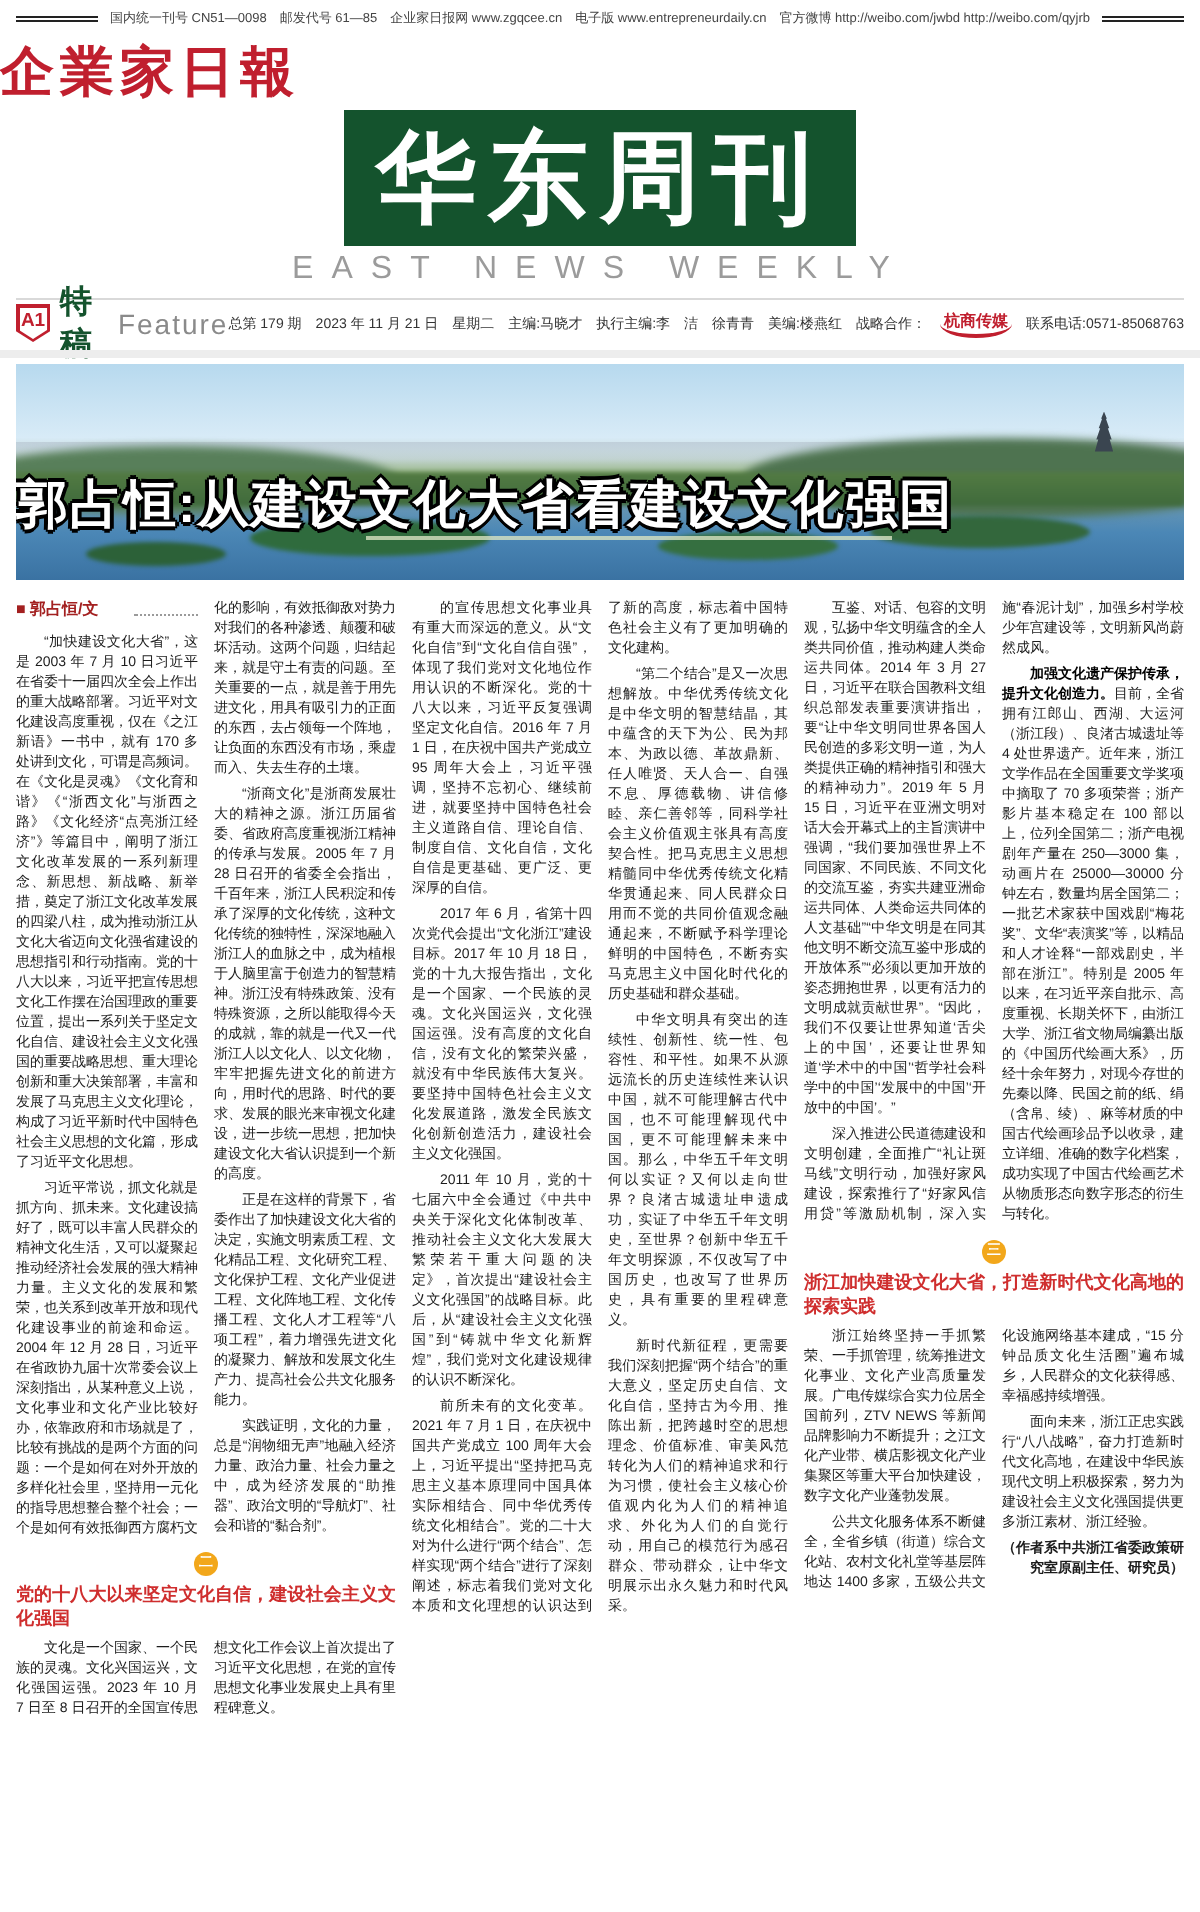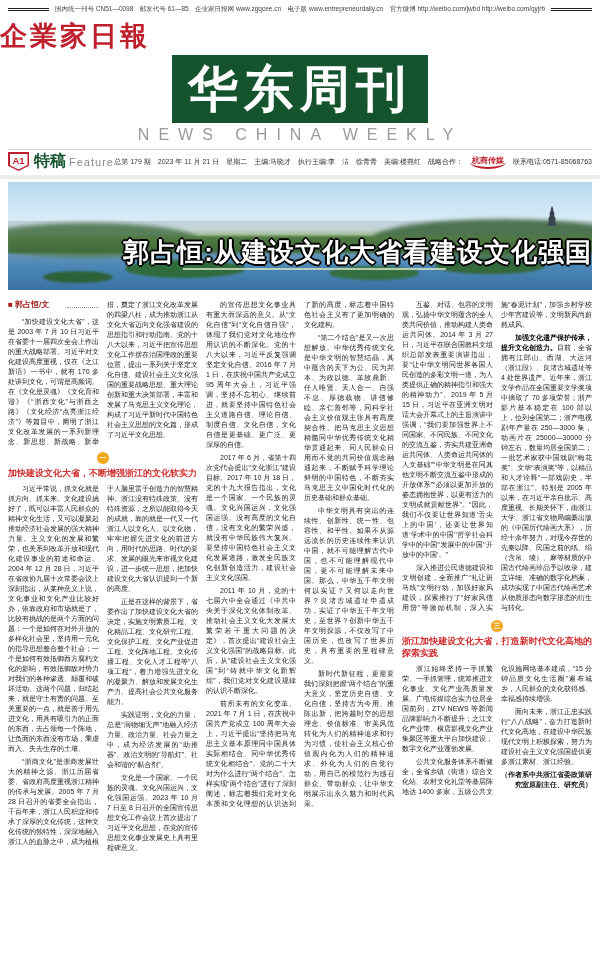--- a/index.html
+++ b/index.html
@@ -28,21 +28,21 @@
              border-top:1px solid #d9d9d9; display:flex; align-items:center; }
   .infobar-under { position:absolute; top:175px; left:0; right:0; height:4px; background:#ededed; }
   .a1badge { position:relative; width:21px; height:19px; margin-right:5px; }
   .a1badge .outer { position:absolute; inset:0; background:#c01f2e;
                     clip-path:polygon(0 0,100% 0,100% 72%,50% 100%,0 72%); }
   .a1badge .inner { position:absolute; inset:1.5px; background:#fff;
                     clip-path:polygon(0 0,100% 0,100% 72%,50% 100%,0 72%); }
   .a1badge .t { position:absolute; inset:0; display:flex; align-items:center; justify-content:center;
                 color:#c01f2e; font-weight:bold; font-size:9.5px; padding-bottom:3px; }
   .sec-cn { font-weight:700; font-size:16px; color:#14532d; margin-right:3px; }
-  .sec-en { font-size:11px; color:#8a8a8a; letter-spacing:1px; }
+  .sec-en { font-size:14px; color:#8a8a8a; letter-spacing:1px; }
   .info-right { margin-left:auto; display:flex; align-items:center; gap:7px;
                 font-size:7px; color:#333; white-space:nowrap;justify-content:center; }
   .coop-brand { color:#c01f2e; font-weight:900; font-size:8px;
                 border-bottom:2px solid #c01f2e; border-radius:0 0 60% 60%; padding:0 2px 1px; }
 
   
   .photo { position:absolute; top:182px; left:8px; width:584px; height:108px; overflow:hidden;
            background:linear-gradient(180deg,#b7d9ee 0%,#d8ebf7 34%,#c2d4cf 44%,#8fb079 52%,#6f9bb4 62%,#4b87b6 78%,#3a72a2 100%); }
   .ph-haze { position:absolute; top:36%; left:0; right:0; height:10%;
              background:linear-gradient(180deg,rgba(190,205,216,.9),rgba(190,205,216,0)); }
@@ -52,21 +52,21 @@
   .treeband { position:absolute; top:50%; left:0; right:0; height:16%;
               background:linear-gradient(180deg,#537b43,#3f6a3c); filter:blur(1px); }
   .isle1 { left:20%; top:72%; width:120px; height:18px; background:#2f6b3d; filter:blur(1px); }
   .isle2 { left:55%; top:78%; width:90px; height:14px; background:#356f40; filter:blur(1px); }
   .isle3 { left:6%; top:82%; width:70px; height:12px; background:#2c6138; filter:blur(1px); }
   .isle4 { right:8%; top:70%; width:110px; height:16px; background:#33673c; filter:blur(1px); }
   .causeway { position:absolute; top:80%; left:30%; width:45%; height:1.5px;
               background:#d8e2c2; opacity:.8; }
   .pagoda { position:absolute; right:34px; top:22%; width:12px; height:20px; background:#3a4550;
             clip-path:polygon(50% 0,62% 18%,58% 18%,72% 42%,66% 42%,82% 70%,74% 70%,88% 100%,12% 100%,26% 70%,18% 70%,34% 42%,28% 42%,42% 18%,38% 18%); }
-  .headline { position:absolute; left:0; right:0; bottom:20px; text-align:right;
+  .headline { position:absolute; left:0; right:0; bottom:20px; text-align:left;
               font-weight:900; font-size:26px; letter-spacing:1px; color:#ffffff; white-space:nowrap;
               text-shadow:-2px 0 0 #000, 2px 0 0 #000, 0 -2px 0 #000, 0 2px 0 #000,
                           -1px -1px 0 #000, 1px 1px 0 #000, -1px 1px 0 #000, 1px -1px 0 #000; }
 
   
   .colblock { position:absolute; top:300px; height:652px; column-count:2; column-gap:8px;
               font-size:7px; line-height:10px; text-align:justify; color:#1c1c1c; overflow:hidden; }
   .blockA { left:8px;   width:190px; }
   .blockB { left:206px; width:188px; }
   .blockC { left:402px; width:190px; }
@@ -90,21 +90,21 @@
   <div class="topbar">
     <div class="rule"></div>
     <div class="txt">国内统一刊号 CN51—0098　邮发代号 61—85　企业家日报网 www.zgqcee.cn　电子版 www.entrepreneurdaily.cn　官方微博 http://weibo.com/jwbd http://weibo.com/qyjrb</div>
     <div class="rule"></div>
   </div>
 
   <div class="logo-cn">企業家日報</div>
   <div class="mast-box">
     <span class="ttl">华东周刊</span>
   </div>
-  <div class="mast-en">NEWS CHINA WEEKLY</div>
+  <div class="mast-en">EAST NEWS WEEKLY</div>
 
   <div class="infobar">
     <div class="a1badge">
       <div class="outer"></div>
       <div class="inner"></div>
       <div class="t">A1</div>
     </div>
     <span class="sec-cn">特稿</span>
     <span class="sec-en">Feature</span>
     <div class="info-right">
@@ -132,28 +132,28 @@
     <div class="pagoda"></div>
     <div class="headline">郭占恒:从建设文化大省看建设文化强国</div>
   </div>
 
   <div class="colblock blockA">
     <div class="byline-row">
       <span class="byline">■ 郭占恒/文</span>
       <span class="byline-dots"></span>
     </div>
     <p>“加快建设文化大省”，这是 2003 年 7 月 10 日习近平在省委十一届四次全会上作出的重大战略部署。习近平对文化建设高度重视，仅在《之江新语》一书中，就有 170 多处讲到文化，可谓是高频词。在《文化是灵魂》《文化育和谐》《“浙西文化”与浙西之路》《文化经济“点亮浙江经济”》等篇目中，阐明了浙江文化改革发展的一系列新理念、新思想、新战略、新举措，奠定了浙江文化改革发展的四梁八柱，成为推动浙江从文化大省迈向文化强省建设的思想指引和行动指南。党的十八大以来，习近平把宣传思想文化工作摆在治国理政的重要位置，提出一系列关于坚定文化自信、建设社会主义文化强国的重要战略思想、重大理论创新和重大决策部署，丰富和发展了马克思主义文化理论，构成了习近平新时代中国特色社会主义思想的文化篇，形成了习近平文化思想。</p>
-    <div class="sec-wrap">
-      <span class="num-circle">一</span>
-      <div class="sec-head">加快建设文化大省，不断增强浙江的文化软实力</div>
-    </div>
     <p>习近平常说，抓文化就是抓方向、抓未来。文化建设搞好了，既可以丰富人民群众的精神文化生活，又可以凝聚起推动经济社会发展的强大精神力量。主义文化的发展和繁荣，也关系到改革开放和现代化建设事业的前途和命运。2004 年 12 月 28 日，习近平在省政协九届十次常委会议上深刻指出，从某种意义上说，文化事业和文化产业比较好办，依靠政府和市场就是了，比较有挑战的是两个方面的问题：一个是如何在对外开放的多样化社会里，坚持用一元化的指导思想整合整个社会；一个是如何有效抵御西方腐朽文化的影响，有效抵御敌对势力对我们的各种渗透、颠覆和破坏活动。这两个问题，归结起来，就是守土有责的问题。至关重要的一点，就是善于用先进文化，用具有吸引力的正面的东西，去占领每一个阵地，让负面的东西没有市场，乘虚而入、失去生存的土壤。</p>
     <p>“浙商文化”是浙商发展壮大的精神之源。浙江历届省委、省政府高度重视浙江精神的传承与发展。2005 年 7 月 28 日召开的省委全会指出，千百年来，浙江人民积淀和传承了深厚的文化传统，这种文化传统的独特性，深深地融入浙江人的血脉之中，成为植根于人脑里富于创造力的智慧精神。浙江没有特殊政策、没有特殊资源，之所以能取得今天的成就，靠的就是一代又一代浙江人以文化人、以文化物，牢牢把握先进文化的前进方向，用时代的思路、时代的要求、发展的眼光来审视文化建设，进一步统一思想，把加快建设文化大省认识提到一个新的高度。</p>
     <p>正是在这样的背景下，省委作出了加快建设文化大省的决定，实施文明素质工程、文化精品工程、文化研究工程、文化保护工程、文化产业促进工程、文化阵地工程、文化传播工程、文化人才工程等“八项工程”，着力增强先进文化的凝聚力、解放和发展文化生产力、提高社会公共文化服务能力。</p>
     <p>实践证明，文化的力量，总是“润物细无声”地融入经济力量、政治力量、社会力量之中，成为经济发展的“助推器”、政治文明的“导航灯”、社会和谐的“黏合剂”。</p>
+    <div class="sec-wrap">
+      <span class="num-circle">二</span>
+      <div class="sec-head">党的十八大以来坚定文化自信，建设社会主义文化强国</div>
+    </div>
     <p>文化是一个国家、一个民族的灵魂。文化兴国运兴，文化强国运强。2023 年 10 月 7 日至 8 日召开的全国宣传思想文化工作会议上首次提出了习近平文化思想，在党的宣传思想文化事业发展史上具有里程碑意义。</p>
   </div>
 
   <div class="colblock blockB">
     <p>的宣传思想文化事业具有重大而深远的意义。从“文化自信”到“文化自信自强”，体现了我们党对文化地位作用认识的不断深化。党的十八大以来，习近平反复强调坚定文化自信。2016 年 7 月 1 日，在庆祝中国共产党成立 95 周年大会上，习近平强调，坚持不忘初心、继续前进，就要坚持中国特色社会主义道路自信、理论自信、制度自信、文化自信，文化自信是更基础、更广泛、更深厚的自信。</p>
     <p>2017 年 6 月，省第十四次党代会提出“文化浙江”建设目标。2017 年 10 月 18 日，党的十九大报告指出，文化是一个国家、一个民族的灵魂。文化兴国运兴，文化强国运强。没有高度的文化自信，没有文化的繁荣兴盛，就没有中华民族伟大复兴。要坚持中国特色社会主义文化发展道路，激发全民族文化创新创造活力，建设社会主义文化强国。</p>
     <p>2011 年 10 月，党的十七届六中全会通过《中共中央关于深化文化体制改革、推动社会主义文化大发展大繁荣若干重大问题的决定》，首次提出“建设社会主义文化强国”的战略目标。此后，从“建设社会主义文化强国”到“铸就中华文化新辉煌”，我们党对文化建设规律的认识不断深化。</p>
     <p>前所未有的文化变革。2021 年 7 月 1 日，在庆祝中国共产党成立 100 周年大会上，习近平提出“坚持把马克思主义基本原理同中国具体实际相结合、同中华优秀传统文化相结合”。党的二十大对为什么进行“两个结合”、怎样实现“两个结合”进行了深刻阐述，标志着我们党对文化本质和文化理想的认识达到了新的高度，标志着中国特色社会主义有了更加明确的文化建构。</p>
     <p>“第二个结合”是又一次思想解放。中华优秀传统文化是中华文明的智慧结晶，其中蕴含的天下为公、民为邦本、为政以德、革故鼎新、任人唯贤、天人合一、自强不息、厚德载物、讲信修睦、亲仁善邻等，同科学社会主义价值观主张具有高度契合性。把马克思主义思想精髓同中华优秀传统文化精华贯通起来、同人民群众日用而不觉的共同价值观念融通起来，不断赋予科学理论鲜明的中国特色，不断夯实马克思主义中国化时代化的历史基础和群众基础。</p>
     <p>中华文明具有突出的连续性、创新性、统一性、包容性、和平性。如果不从源远流长的历史连续性来认识中国，就不可能理解古代中国，也不可能理解现代中国，更不可能理解未来中国。那么，中华五千年文明何以实证？又何以走向世界？良渚古城遗址申遗成功，实证了中华五千年文明史，至世界？创新中华五千年文明探源，不仅改写了中国历史，也改写了世界历史，具有重要的里程碑意义。</p>

